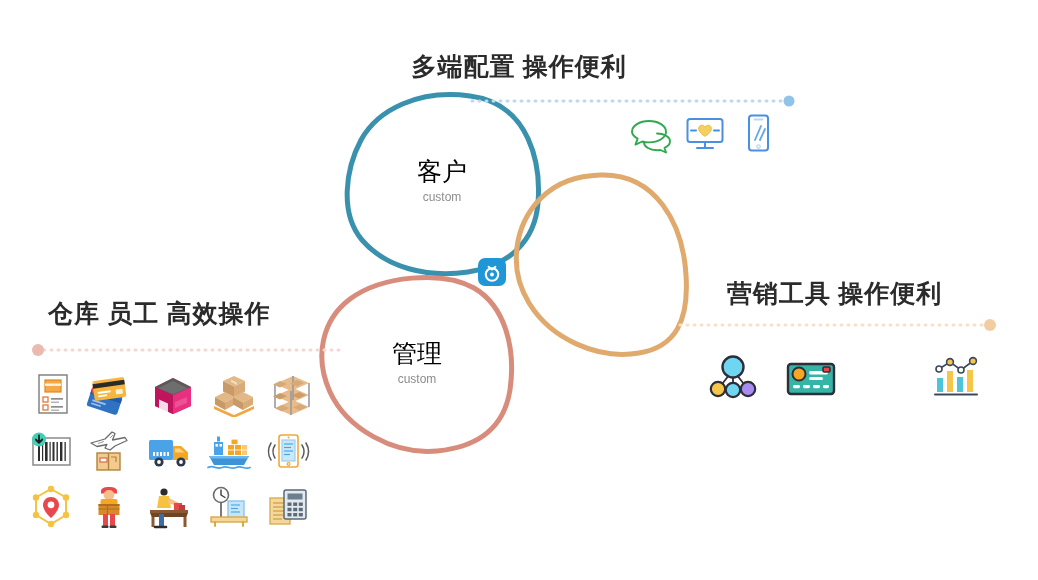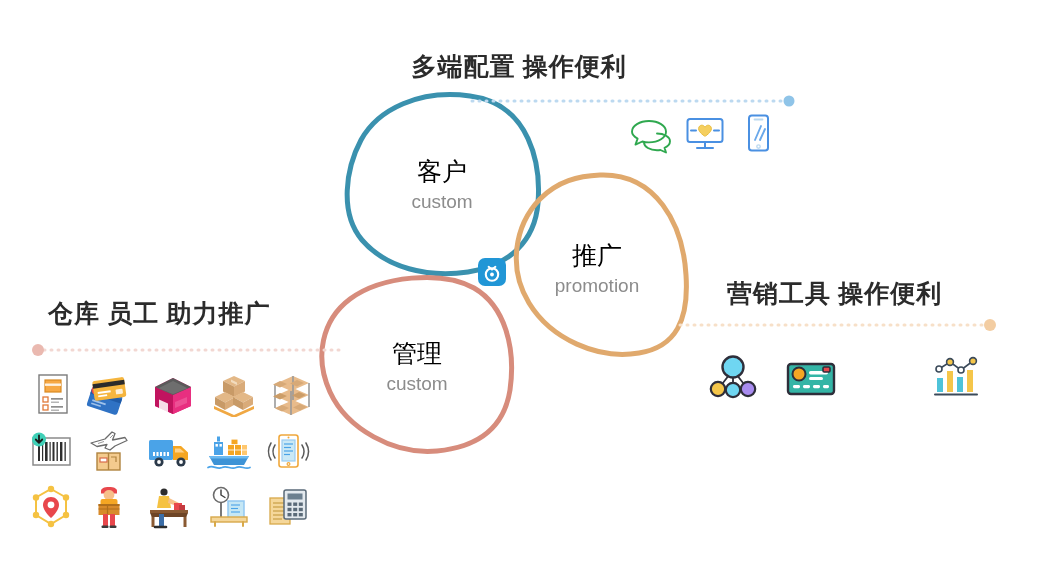--- a/index.html
+++ b/index.html
@@ -27,21 +27,21 @@
   #title-right{left:727px;top:277px;}
 
   
   .blob-label{position:absolute;text-align:center;white-space:nowrap;}
   .blob-cn{
     font-family:"Liberation Sans","DejaVu Sans",sans-serif;
     font-size:25px;color:#000000;line-height:1.25;
   }
   .blob-en{
     font-family:"Liberation Sans","DejaVu Sans",sans-serif;
-    font-size:19px;color:#8c8c8c;line-height:1.4;margin-top:2px;
+    font-size:12px;color:#8c8c8c;line-height:1.4;margin-top:2px;
   }
 
   
   .icon-cell{position:absolute;width:46px;height:46px;}
   .icon-cell svg{display:block;width:46px;height:46px;}
   .mk-icon{position:absolute;width:52px;height:48px;}
   .mk-icon svg{display:block;width:52px;height:48px;}
   .top-icon{position:absolute;width:44px;height:40px;}
   .top-icon svg{display:block;width:44px;height:40px;}
 
@@ -74,32 +74,28 @@
     <circle cx="789" cy="101" r="5.5" fill="#8fc4e8"></circle>
 
     <line x1="44" y1="350" x2="340" y2="350" stroke="#f2d7d2" stroke-width="3" stroke-linecap="round" stroke-dasharray="1 6"></line>
     <circle cx="38" cy="350" r="6" fill="#eab9b0"></circle>
 
     <line x1="680" y1="325" x2="984" y2="325" stroke="#f7e0c8" stroke-width="3" stroke-linecap="round" stroke-dasharray="1 6"></line>
     <circle cx="990" cy="325" r="6" fill="#f3cda2"></circle>
   </svg>
 
   <div class="sec-title" id="title-top">多端配置 操作便利</div>
-  <div class="sec-title" id="title-left">仓库 员工 助力推广</div>
+  <div class="sec-title" id="title-left">仓库 员工 高效操作</div>
   <div class="sec-title" id="title-right">营销工具 操作便利</div>
 
   <div class="blob-label" style="left:442px;top:156px;transform:translateX(-50%);">
     <div class="blob-cn">客户</div>
     <div class="blob-en">custom</div>
   </div>
 
-  <div class="blob-label" style="left:597px;top:240px;transform:translateX(-50%);">
-    <div class="blob-cn">推广</div>
-    <div class="blob-en">promotion</div>
-  </div>
 
   <div class="blob-label" style="left:417px;top:338px;transform:translateX(-50%);">
     <div class="blob-cn">管理</div>
     <div class="blob-en">custom</div>
   </div>
 
   <div id="center-badge">
     <svg viewBox="0 0 28 28">
       <rect x="0" y="0" width="28" height="28" rx="7" fill="#2196d6"></rect>
       <circle cx="14" cy="16.5" r="6.2" fill="none" stroke="#ffffff" stroke-width="2.1"></circle>

